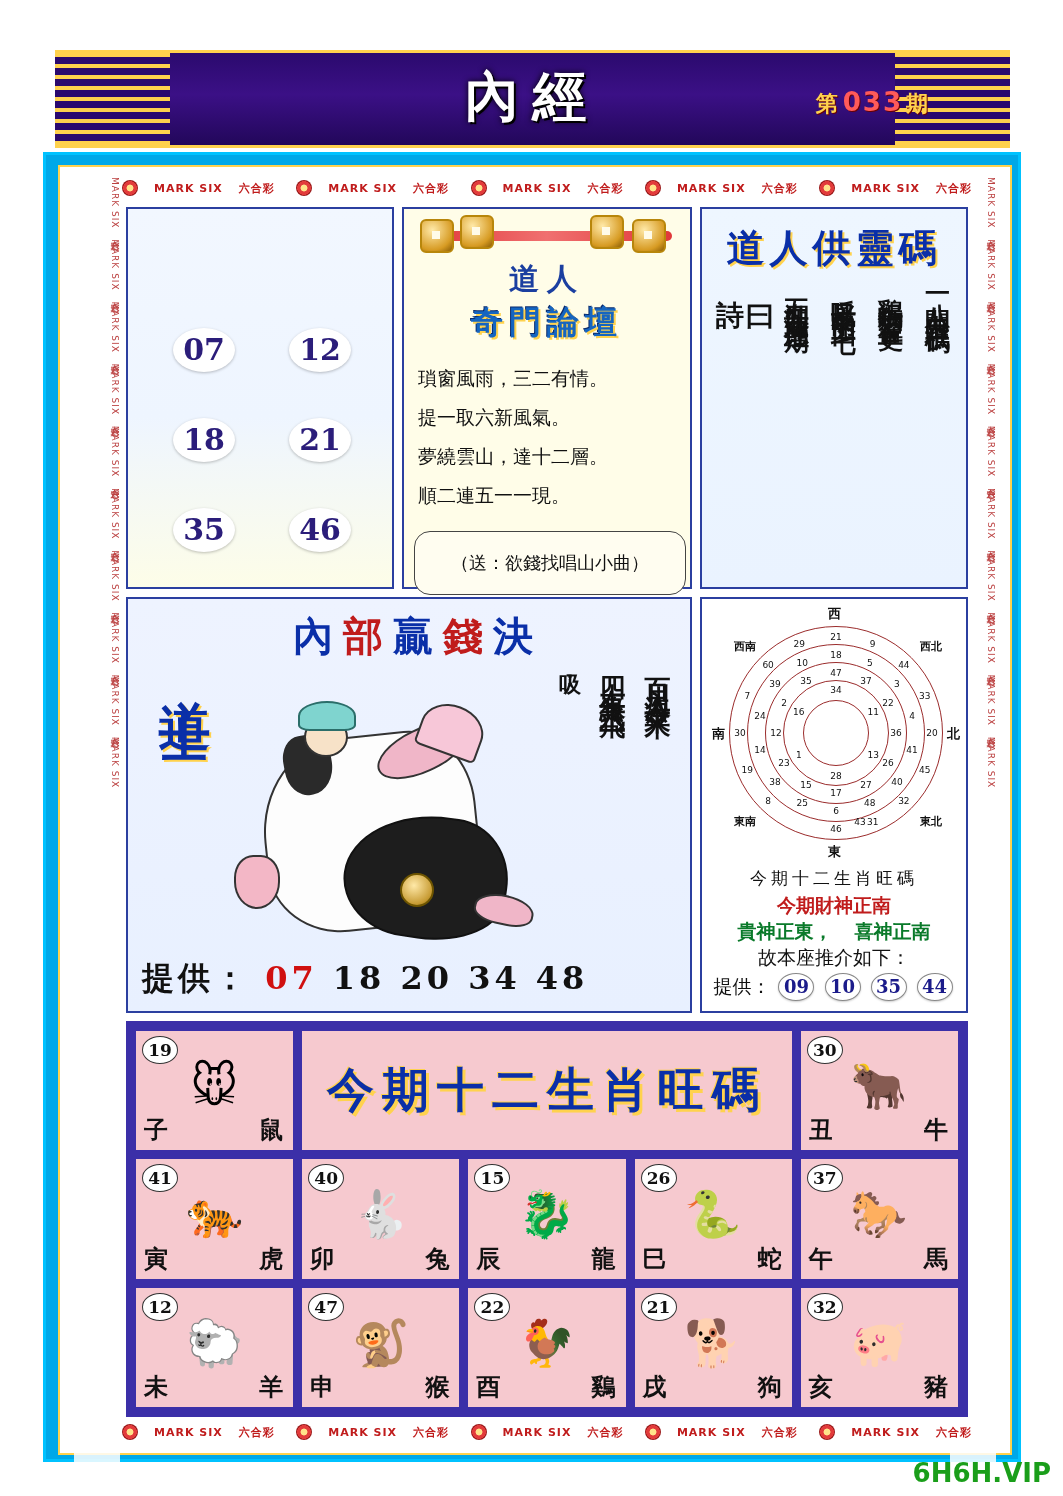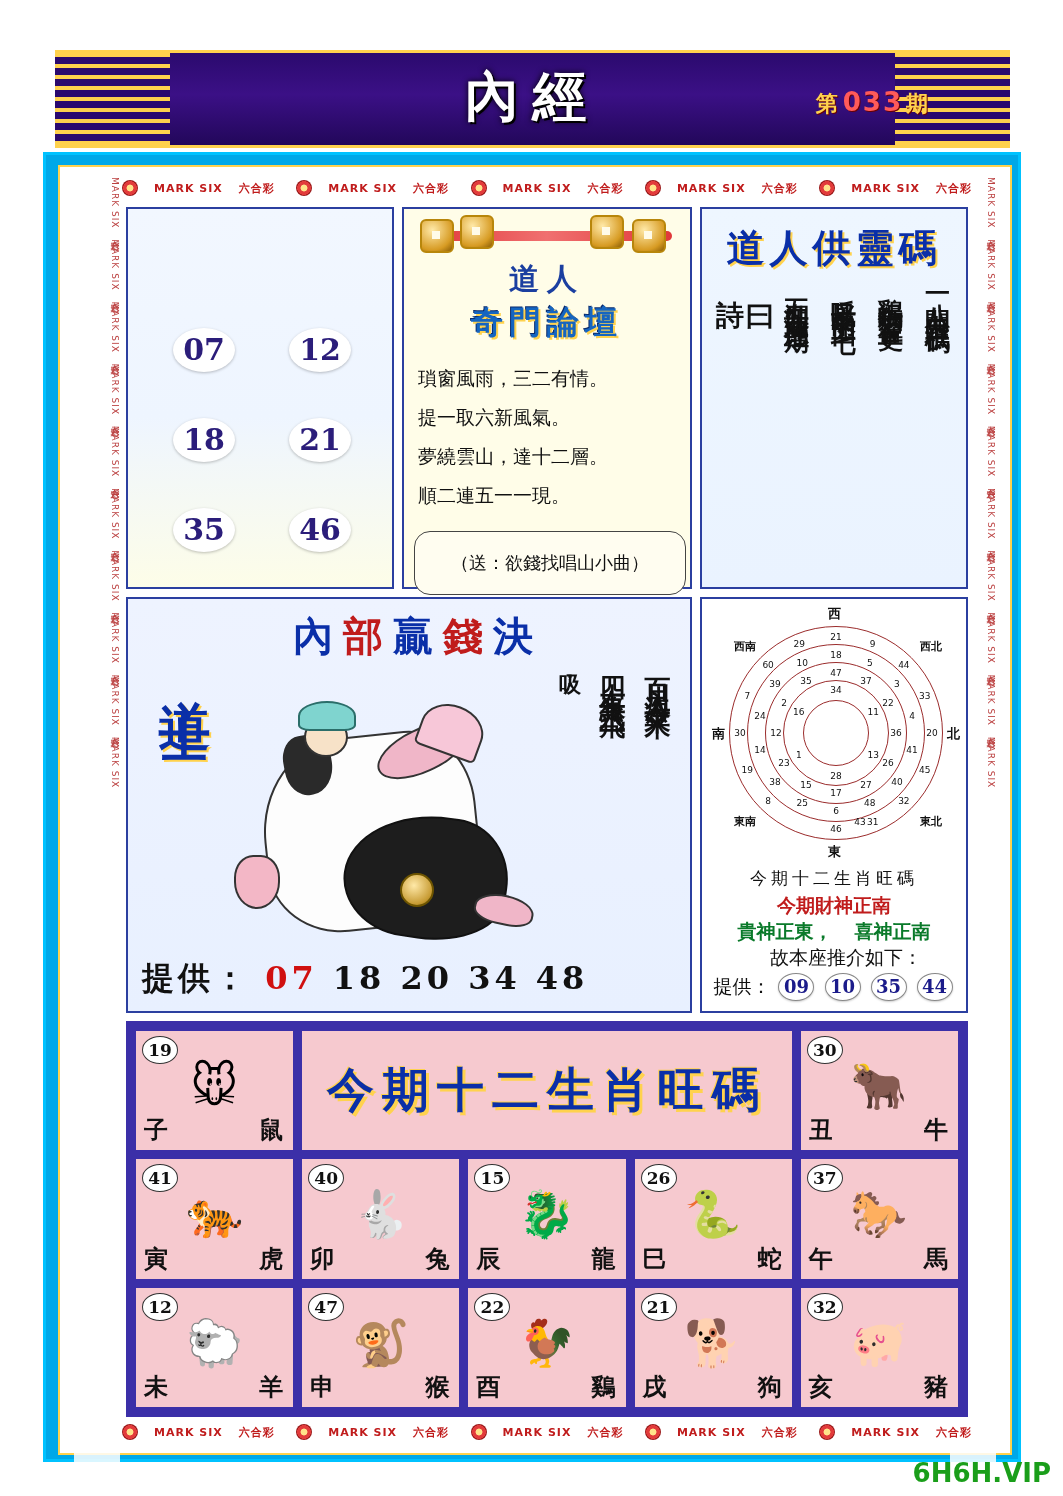--- a/index.html
+++ b/index.html
@@ -303,21 +303,21 @@
   }
   #compass-l3{
     position:absolute;left:0;top:320px;width:264px;text-align:center;
     font-family:"DejaVu Serif","Liberation Serif",serif;
     font-size:19px;color:#0a7a2a;font-weight:bold;
   }
   #compass-l3 .sp{display:inline-block;width:22px;}
   #compass-l4{
     position:absolute;left:0;top:346px;width:264px;text-align:center;
     font-family:"DejaVu Serif","Liberation Serif",serif;
-    font-size:19px;color:#111;padding-left:12px;
+    font-size:19px;color:#111;
   }
   #compass-provide{
     position:absolute;left:0;top:374px;width:264px;text-align:center;
     font-family:"DejaVu Serif","Liberation Serif",serif;
     font-size:19px;color:#111;
   }
   #compass-provide .b{
     display:inline-block;width:34px;height:26px;line-height:26px;text-align:center;
     background:#ffffff;border:1px solid #888;border-radius:50%;
     font-size:18px;font-weight:bold;color:#1b1b8a;margin:0 2px;

